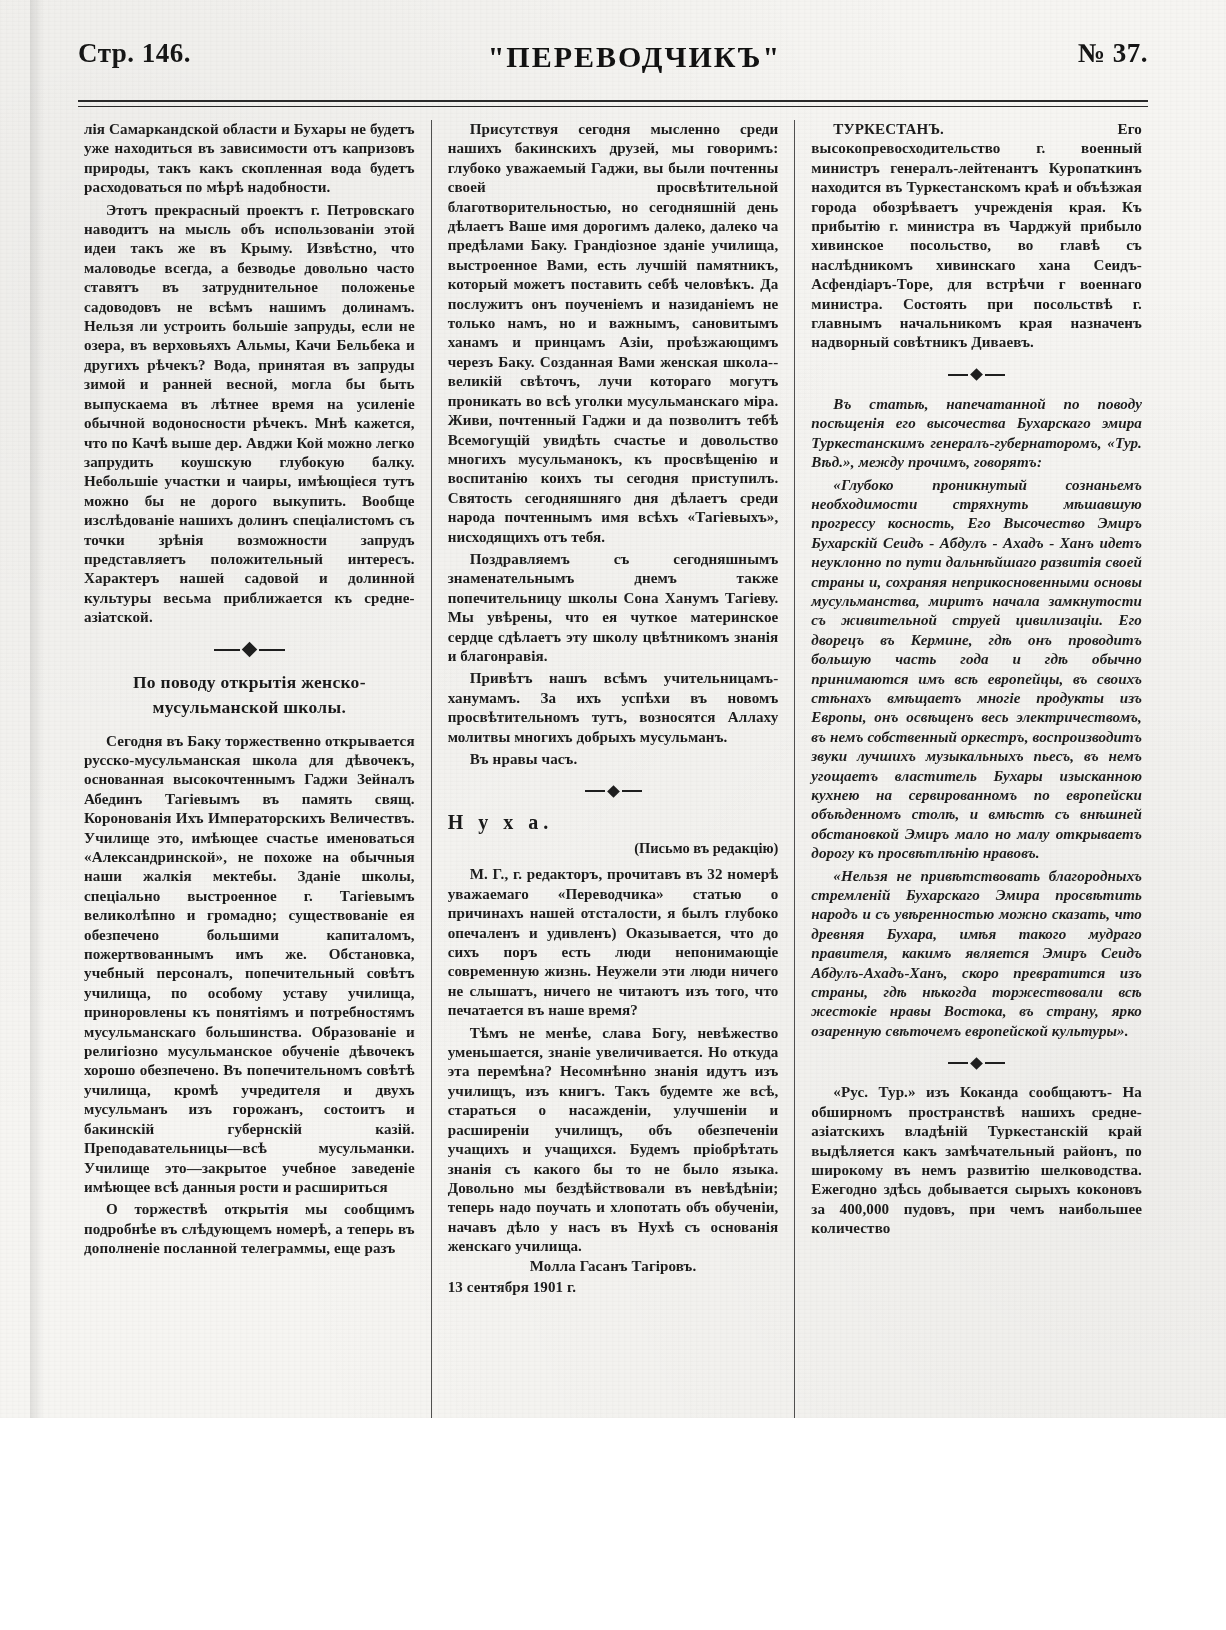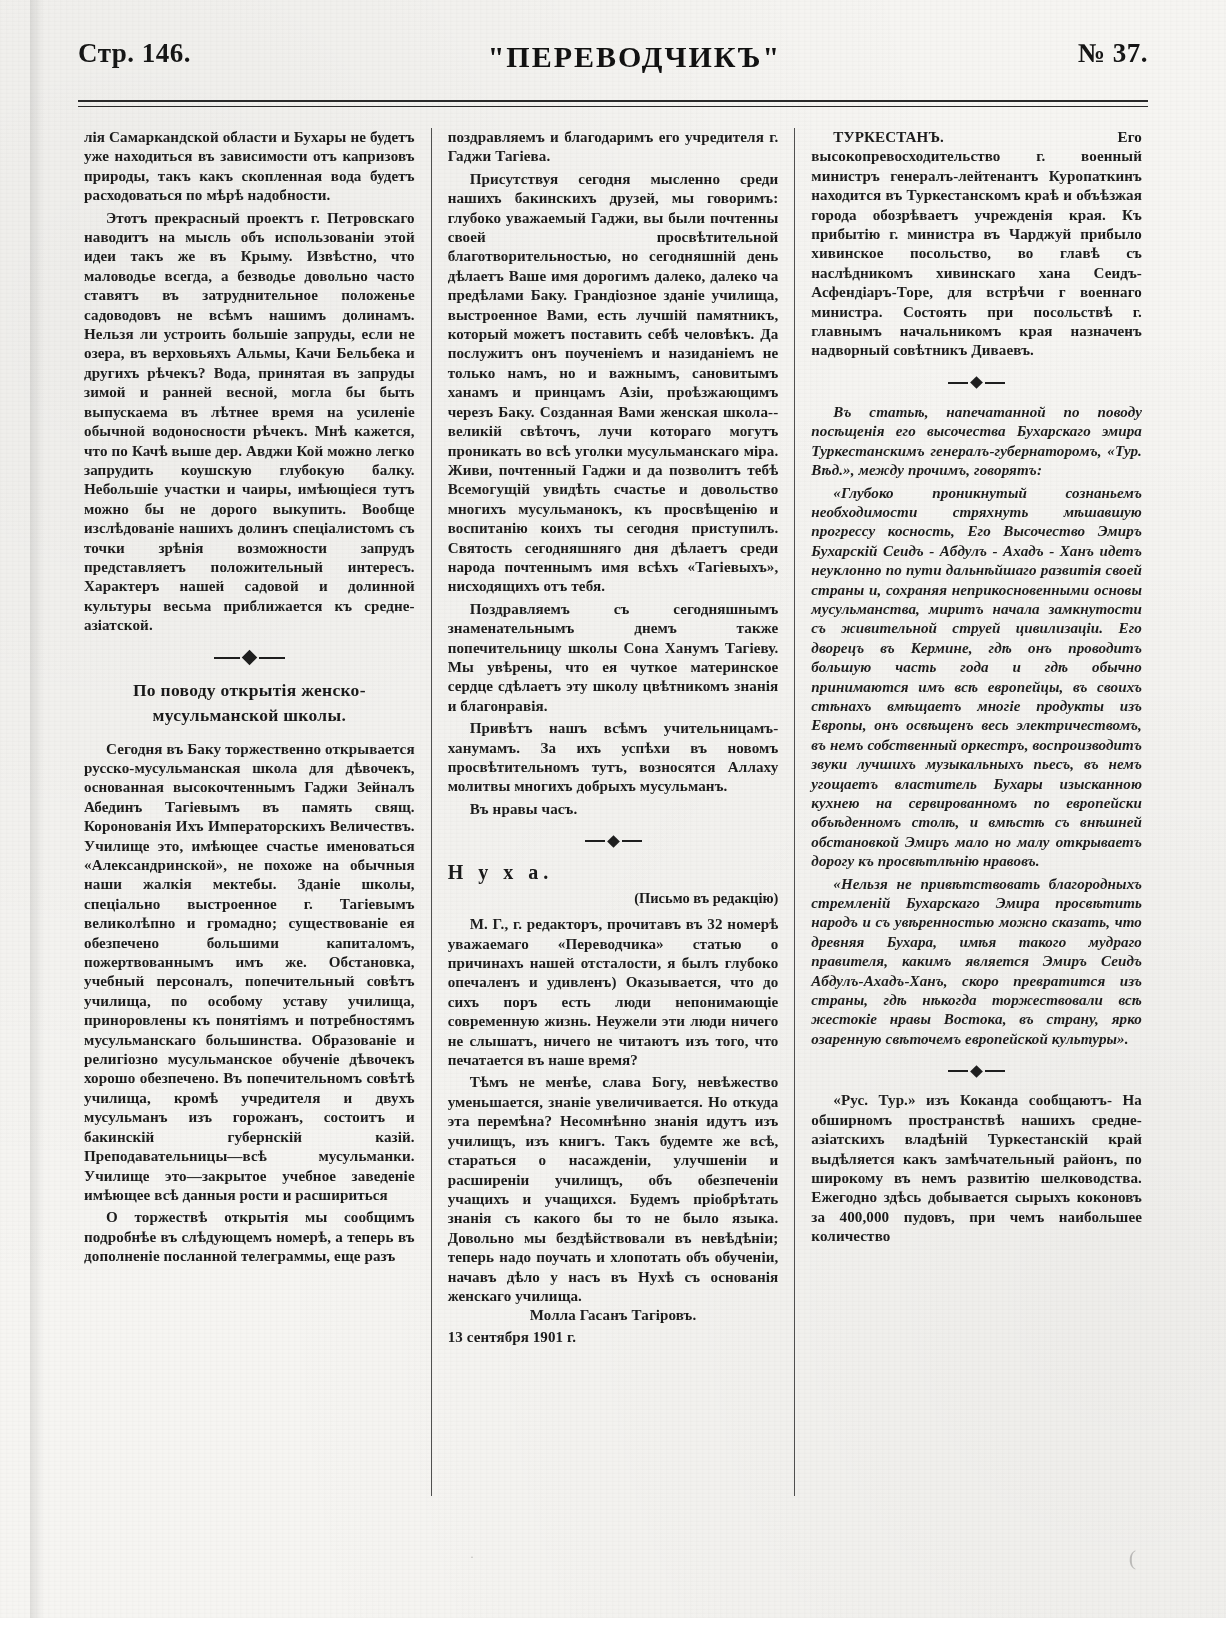--- a/index.html
+++ b/index.html
@@ -9,21 +9,21 @@
   }
   body {
     width: 1226px;
     height: 1630px;
     font-family: "Liberation Serif", serif;
     color: #1a1a1a;
   }
   .page {
     position: relative;
     width: 1226px;
-    height: 1618px;
+    height: 1418px;
     background:
       radial-gradient(ellipse at 10% 20%, rgba(0,0,0,0.035), rgba(0,0,0,0) 55%),
       radial-gradient(ellipse at 92% 80%, rgba(0,0,0,0.035), rgba(0,0,0,0) 55%),
       #f6f5f2;
     overflow: hidden;
   }
   .paper-noise {
     position: absolute;
     inset: 0;
     pointer-events: none;
@@ -64,21 +64,21 @@
     width: 1070px;
     background: #2a2a2a;
   }
   .rule-a { top: 100px; height: 2px; }
   .rule-b { top: 106px; height: 1px; }
 
   
   .cols {
     position: absolute;
     left: 78px;
-    top: 128px;
+    top: 120px;
     width: 1070px;
     height: 1380px;
     display: flex;
     gap: 0;
   }
   .col {
     width: 340px;
     position: relative;
     padding: 0 6px;
   }
@@ -209,21 +209,20 @@
 
       <div class="section-title">По поводу открытія женско-мусульманской школы.</div>
 
       <p class="indent">Сегодня въ Баку торжественно открывается русско-мусульманская школа для дѣвочекъ, основанная высокочтеннымъ Гаджи Зейналъ Абединъ Тагіевымъ въ память свящ. Коронованія Ихъ Императорскихъ Величествъ. Училище это, имѣющее счастье именоваться «Александринской», не похоже на обычныя наши жалкія мектебы. Зданіе школы, спеціально выстроенное г. Тагіевымъ великолѣпно и громадно; существованіе ея обезпечено большими капиталомъ, пожертвованнымъ имъ же. Обстановка, учебный персоналъ, попечительный совѣтъ училища, по особому уставу училища, приноровлены къ понятіямъ и потребностямъ мусульманскаго большинства. Образованіе и религіозно мусульманское обученіе дѣвочекъ хорошо обезпечено. Въ попечительномъ совѣтѣ училища, кромѣ учредителя и двухъ мусульманъ изъ горожанъ, состоитъ и бакинскій губернскій казій. Преподавательницы—всѣ мусульманки. Училище это—закрытое учебное заведеніе имѣющее всѣ данныя рости и расшириться</p>
       <p class="indent">О торжествѣ открытія мы сообщимъ подробнѣе въ слѣдующемъ номерѣ, а теперь въ дополненіе посланной телеграммы, еще разъ</p>
     </div>
 
     <div class="col-div"></div>
 
     <div class="col">
-      <p>поздравляемъ и благодаримъ его учредителя г. Гаджи Тагіева.</p>
       <p class="indent">Присутствуя сегодня мысленно среди нашихъ бакинскихъ друзей, мы говоримъ: глубоко уважаемый Гаджи, вы были почтенны своей просвѣтительной благотворительностью, но сегодняшній день дѣлаетъ Ваше имя дорогимъ далеко, далеко ча предѣлами Баку. Грандіозное зданіе училища, выстроенное Вами, есть лучшій памятникъ, который можетъ поставить себѣ человѣкъ. Да послужитъ онъ поученіемъ и назиданіемъ не только намъ, но и важнымъ, сановитымъ ханамъ и принцамъ Азіи, проѣзжающимъ черезъ Баку. Созданная Вами женская школа--великій свѣточъ, лучи котораго могутъ проникать во всѣ уголки мусульманскаго міра. Живи, почтенный Гаджи и да позволитъ тебѣ Всемогущій увидѣть счастье и довольство многихъ мусульманокъ, къ просвѣщенію и воспитанію коихъ ты сегодня приступилъ. Святость сегодняшняго дня дѣлаетъ среди народа почтеннымъ имя всѣхъ «Тагіевыхъ», нисходящихъ отъ тебя.</p>
       <p class="indent">Поздравляемъ съ сегодняшнымъ знаменательнымъ днемъ также попечительницу школы Сона Ханумъ Тагіеву. Мы увѣрены, что ея чуткое материнское сердце сдѣлаетъ эту школу цвѣтникомъ знанія и благонравія.</p>
       <p class="indent">Привѣтъ нашъ всѣмъ учительницамъ-ханумамъ. За ихъ успѣхи въ новомъ просвѣтительномъ тутъ, возносятся Аллаху молитвы многихъ добрыхъ мусульманъ.</p>
       <p class="indent">Въ нравы часъ.</p>
 
       <div class="ornament small">
         <span class="bar"></span>
         <span class="dia"></span>
         <span class="bar"></span>
       </div>

